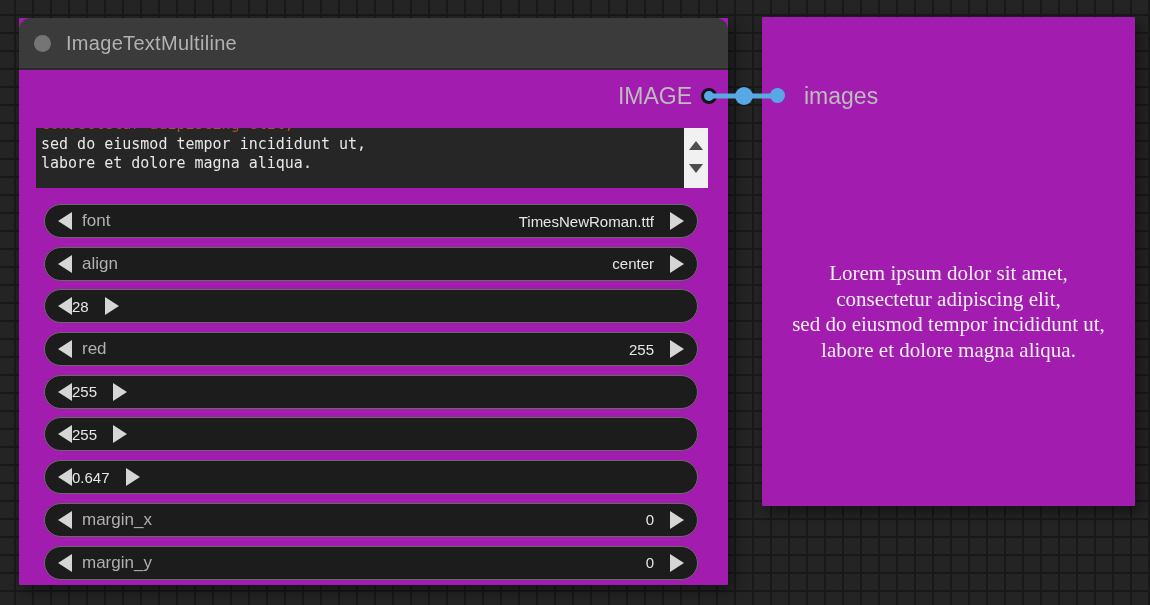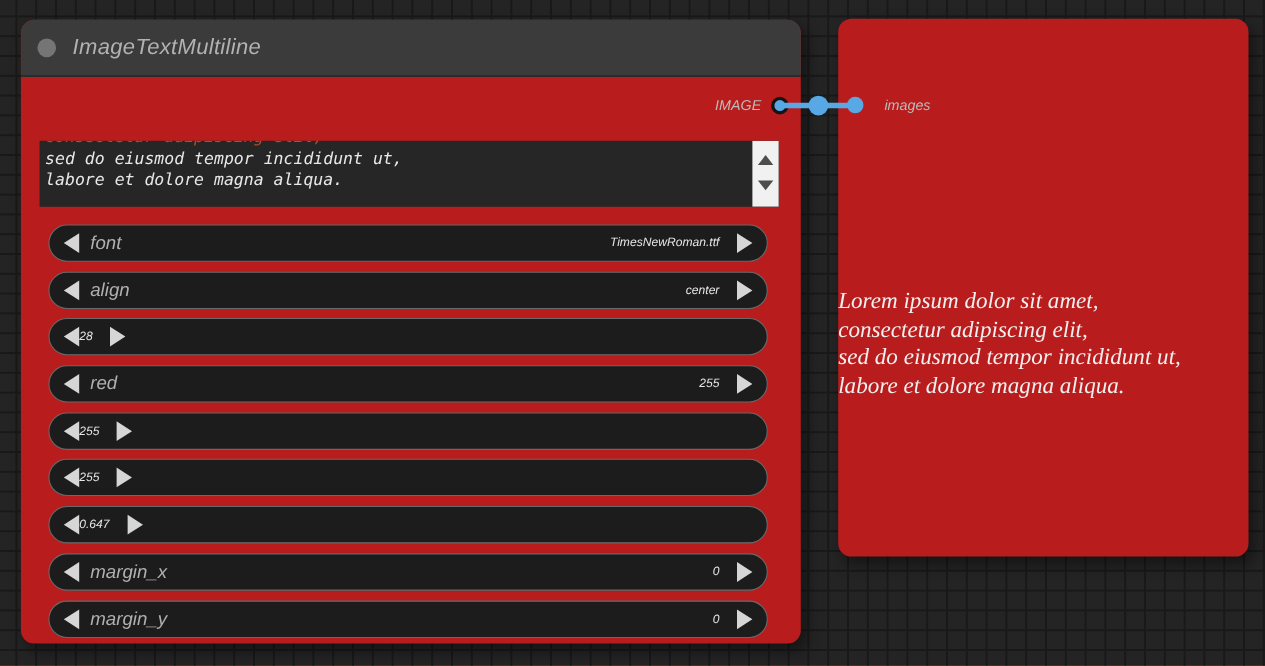--- a/index.html
+++ b/index.html
@@ -11,24 +11,23 @@
     background-image:
       linear-gradient(#191919 2px, transparent 2px),
       linear-gradient(90deg, #191919 2px, transparent 2px);
     background-size:18px 18px;
     background-position:-4px -4px;
   }
 
   
   .node {
     position:absolute;
-    background:#b91c1c;
-    border-radius:12px;
+    background:#a21caf;
+    border-radius:1px;
     box-shadow:5px 6px 14px rgba(0,0,0,0.45);
-    font-style:italic;
   }
   #text-node { left:19px; top:18px; width:709px; height:567px; }
   #preview-node { left:762px; top:17px; width:373px; height:489px; }
 
   .node-header {
     height:52px;
     background:#3b3b3b;
     border-radius:12px 12px 0 0;
     border-bottom:2px solid #2b2b2b;
     display:flex;
@@ -40,21 +39,21 @@
   }
   .node-title {
     margin-left:15px;
     font-size:20px;
     color:#b2b2b2;
     letter-spacing:0.3px;
     white-space:nowrap;
   }
 
   
-  .slot-label { position:absolute; font-size:13px; color:#bcbcbc; line-height:22px; }
+  .slot-label { position:absolute; font-size:23px; color:#bcbcbc; line-height:22px; }
   #image-out-label { right:36px; top:67px; }
   #images-in-label { left:42px; top:68px; }
 
   .port {
     position:absolute; border-radius:50%;
     background:#58a8e6;
   }
   #image-out-port {
     left:682px; top:70px; width:16px; height:16px;
     border:3px solid #141414;
@@ -122,30 +121,30 @@
     border-top:9px solid transparent; border-bottom:9px solid transparent;
     border-left:14px solid #d6d6d6;
   }
   .widget-label {
     margin-left:10px;
     font-size:17px; color:#b0b0b0;
     flex:1 1 auto;
     white-space:nowrap;
   }
   .widget-value {
-    font-size:11px; color:#e6e6e6;
+    font-size:15px; color:#e6e6e6;
     margin-right:16px;
     white-space:nowrap;
   }
 
   
   .preview-image {
     position:absolute;
     left:0; top:244px; width:100%;
-    text-align:left;
+    text-align:center;
     font-family:"Liberation Serif", serif;
     font-size:21px;
     line-height:25.6px;
     color:#f0f0f0;
   }
   .preview-line { white-space:nowrap; }
 </style>
 </head>
 <body>
 

